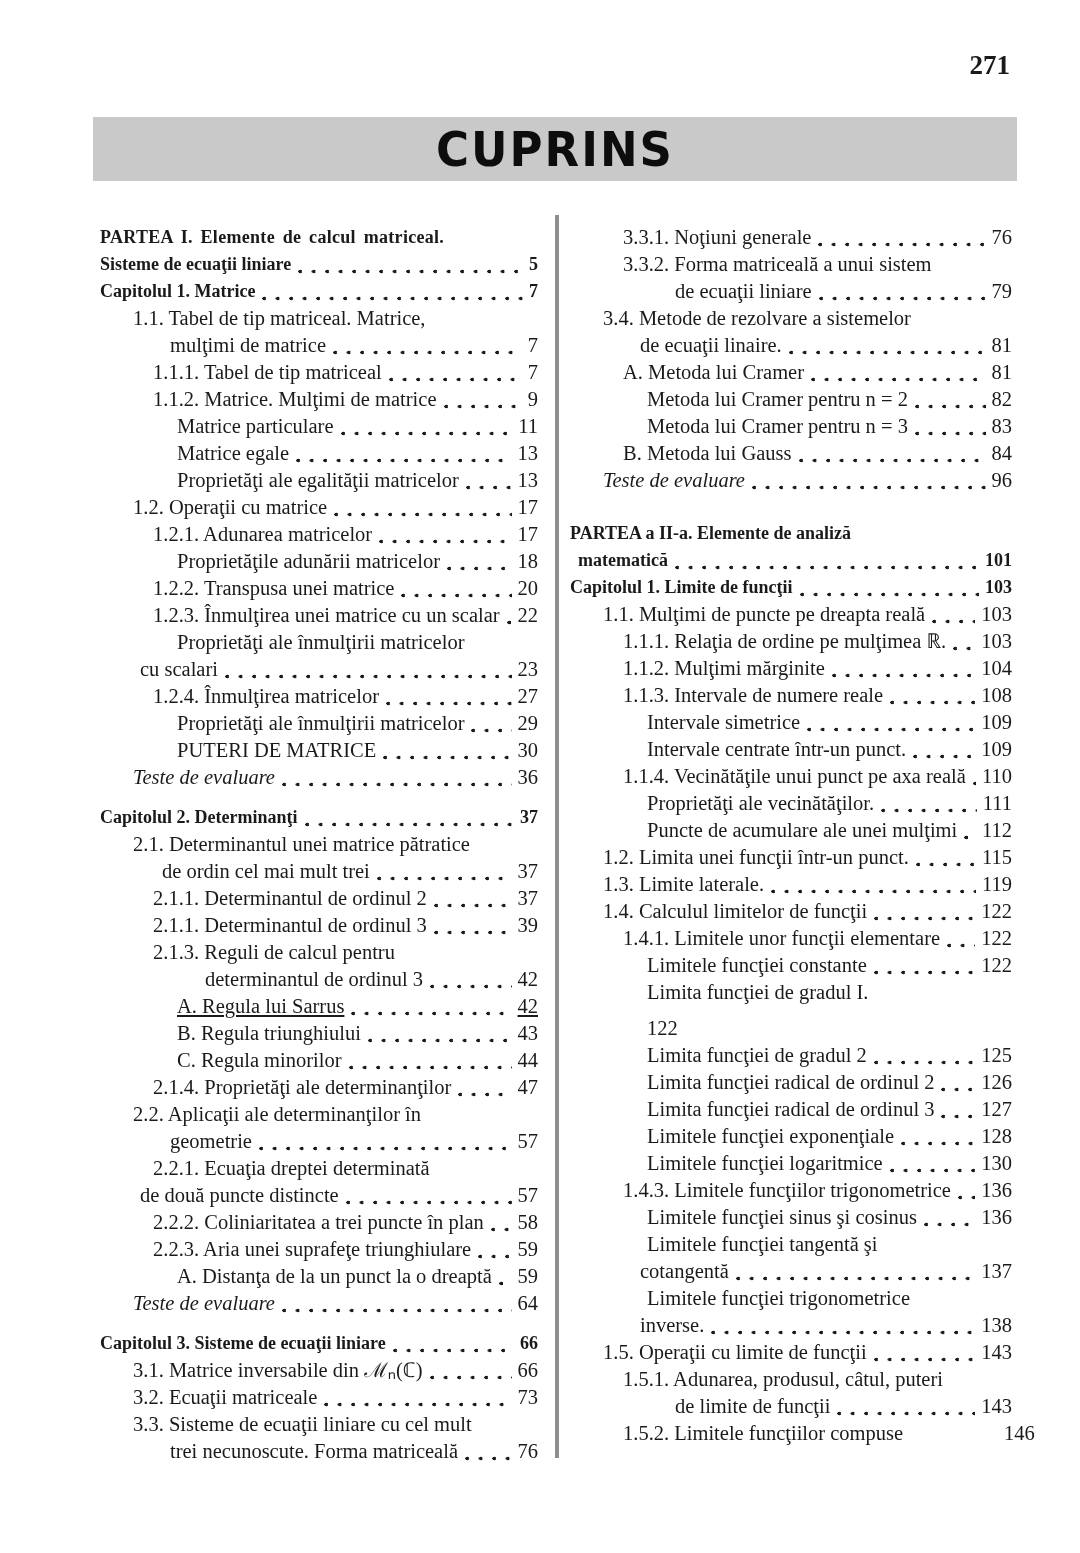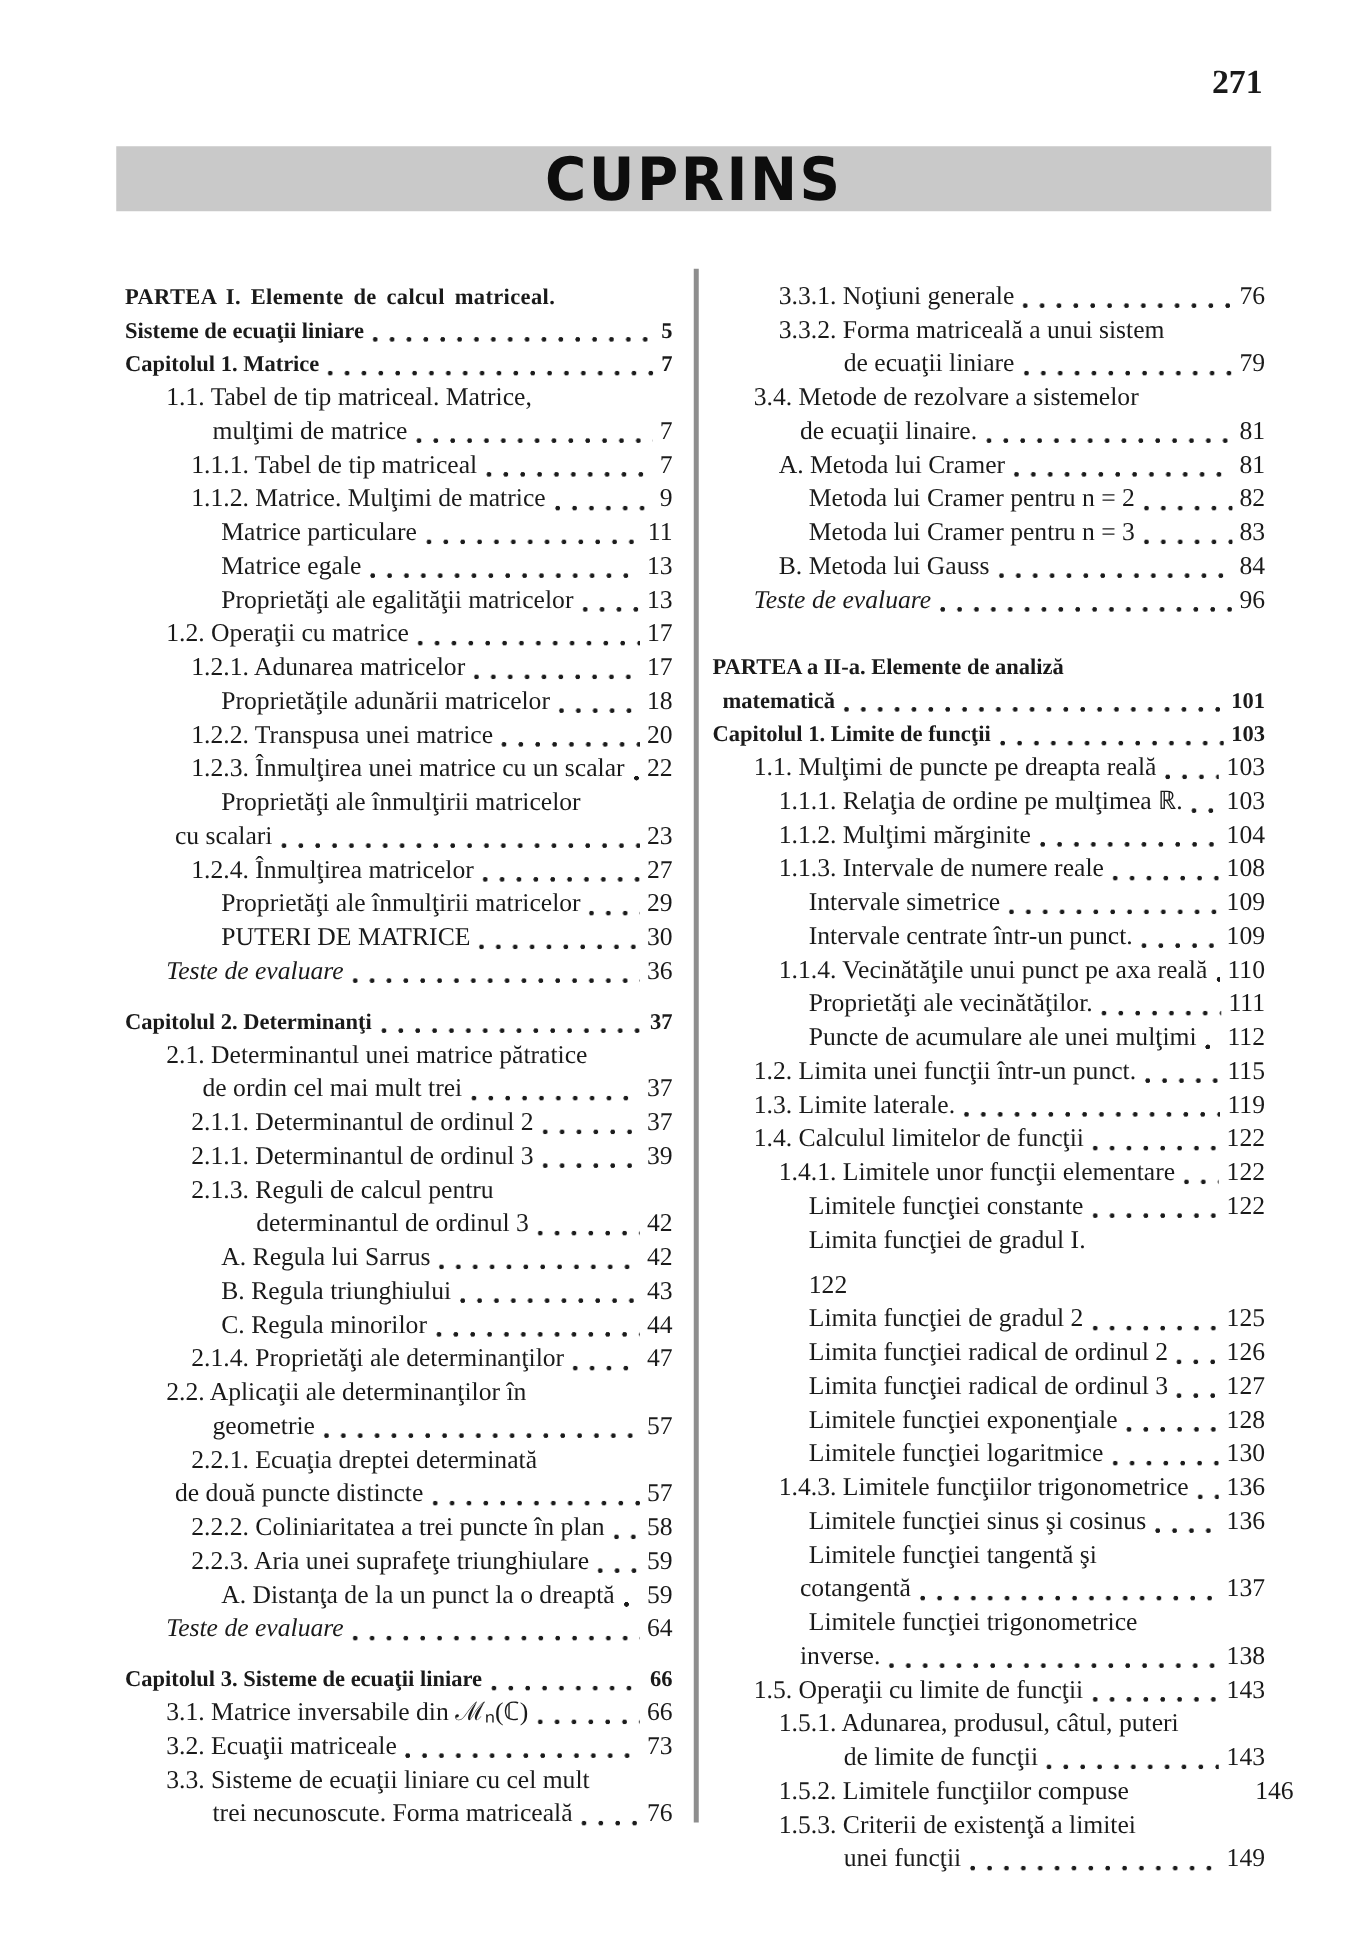--- a/index.html
+++ b/index.html
@@ -10,21 +10,21 @@
     color: #1a1a1a;
     position: relative;
     overflow: hidden;
   }
   .page-number {
     position: absolute; top: 50px; right: 70px;
     font-size: 27px; font-weight: bold;
   }
   .banner {
     position: absolute; left: 93px; top: 117px;
-    width: 924px; height: 52px;
+    width: 924px; height: 64px;
     background: #c9c9c9;
     display: flex; align-items: center; justify-content: center;
   }
   .banner-title {
     font-family: "DejaVu Sans", sans-serif;
     font-weight: 800;
     font-size: 45px;
     letter-spacing: 2px;
     color: #0d0d0d;
     transform: scaleY(1.06);
@@ -249,21 +249,21 @@
           <div class="line" style="padding-left: 53px;">
             <span class="txt">2.1.3. Reguli de calcul pentru</span>
           </div>
           <div class="line" style="padding-left: 105px;">
             <span class="txt">determinantul de ordinul 3</span>
             <span class="dots"></span>
             <span class="pg">42</span>
           </div>
         </div>
         <div class="entry n">
-          <div class="line" style="padding-left: 77px;">
+          <div class="line" style="padding-left: 77px; text-decoration: underline;">
             <span class="txt">A. Regula lui Sarrus</span>
             <span class="dots"></span>
             <span class="pg">42</span>
           </div>
         </div>
         <div class="entry n">
           <div class="line" style="padding-left: 77px;">
             <span class="txt">B. Regula triunghiului</span>
             <span class="dots"></span>
             <span class="pg">43</span>
@@ -632,27 +632,17 @@
             <span class="txt">de limite de funcţii</span>
             <span class="dots"></span>
             <span class="pg">143</span>
           </div>
         </div>
         <div class="entry n">
           <div class="line" style="padding-left: 53px; gap: 44px;">
             <span class="txt">1.5.2. Limitele funcţiilor compuse</span>
             <span class="dots"></span>
             <span class="pg">146</span>
-          </div>
-        </div>
-        <div class="entry n">
-          <div class="line" style="padding-left: 53px;">
-            <span class="txt">1.5.3. Criterii de existenţă a limitei</span>
-          </div>
-          <div class="line" style="padding-left: 105px;">
-            <span class="txt">unei funcţii</span>
-            <span class="dots"></span>
-            <span class="pg">149</span>
           </div>
         </div>
       </div>
   </div>
 </div>
 
 </body></html>

